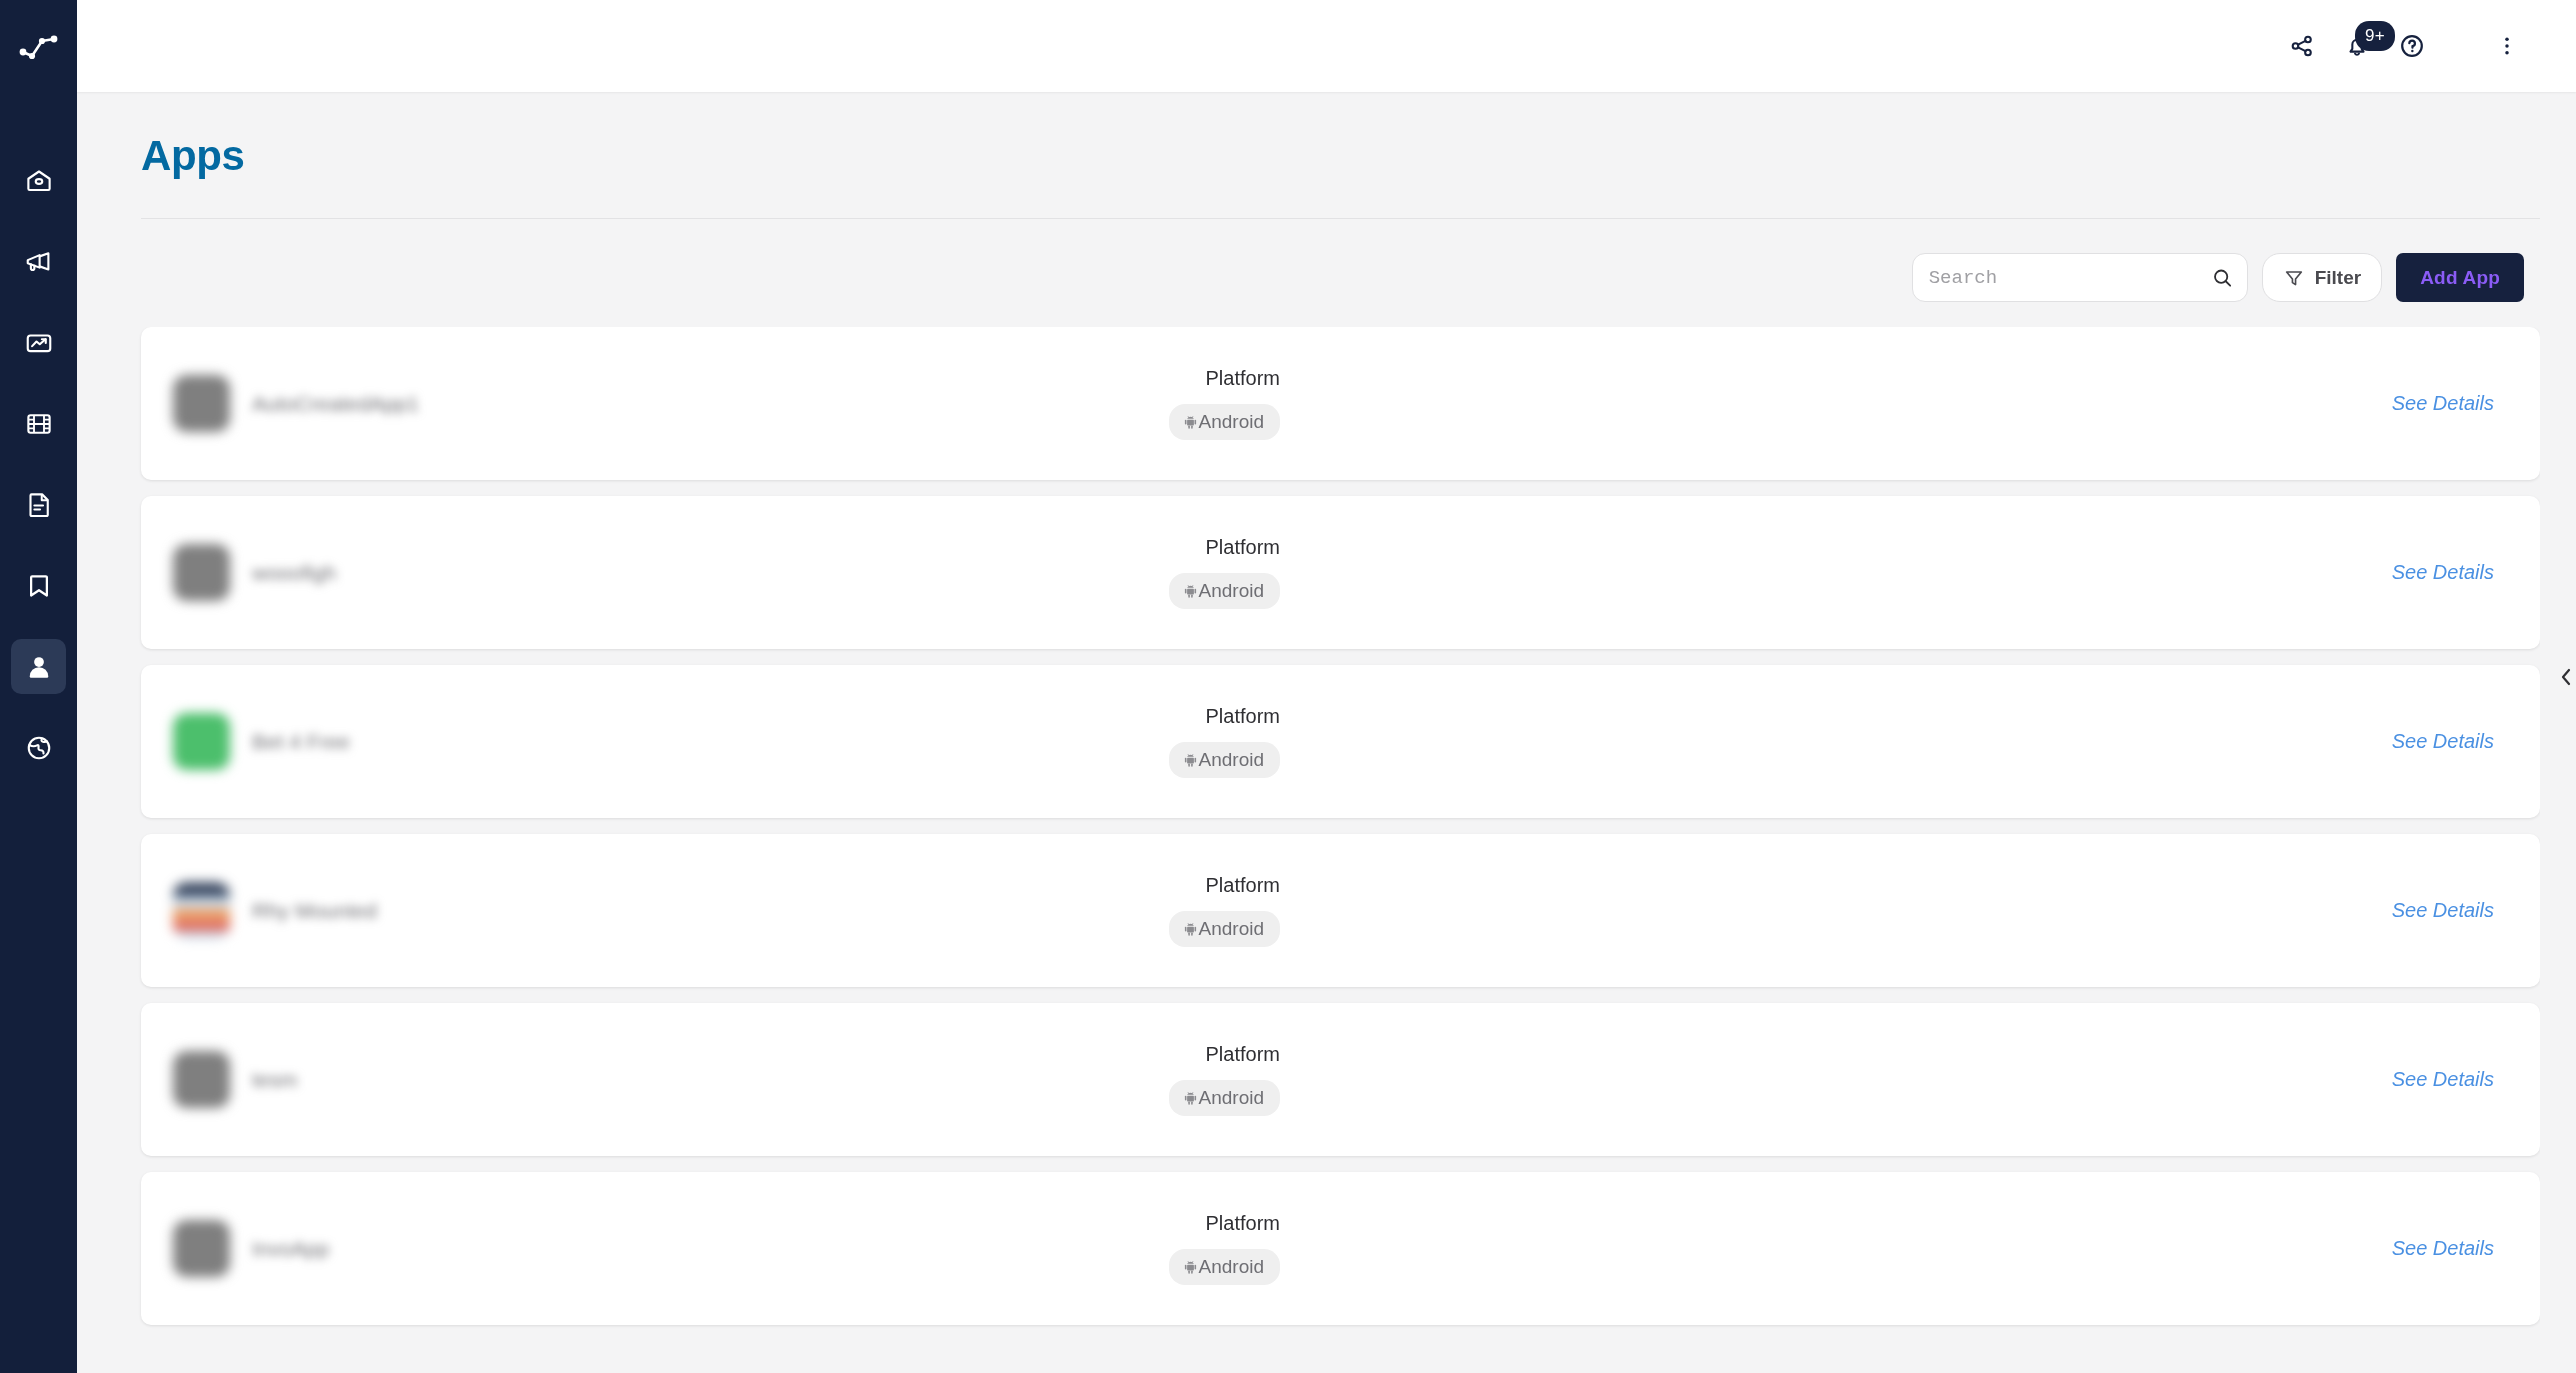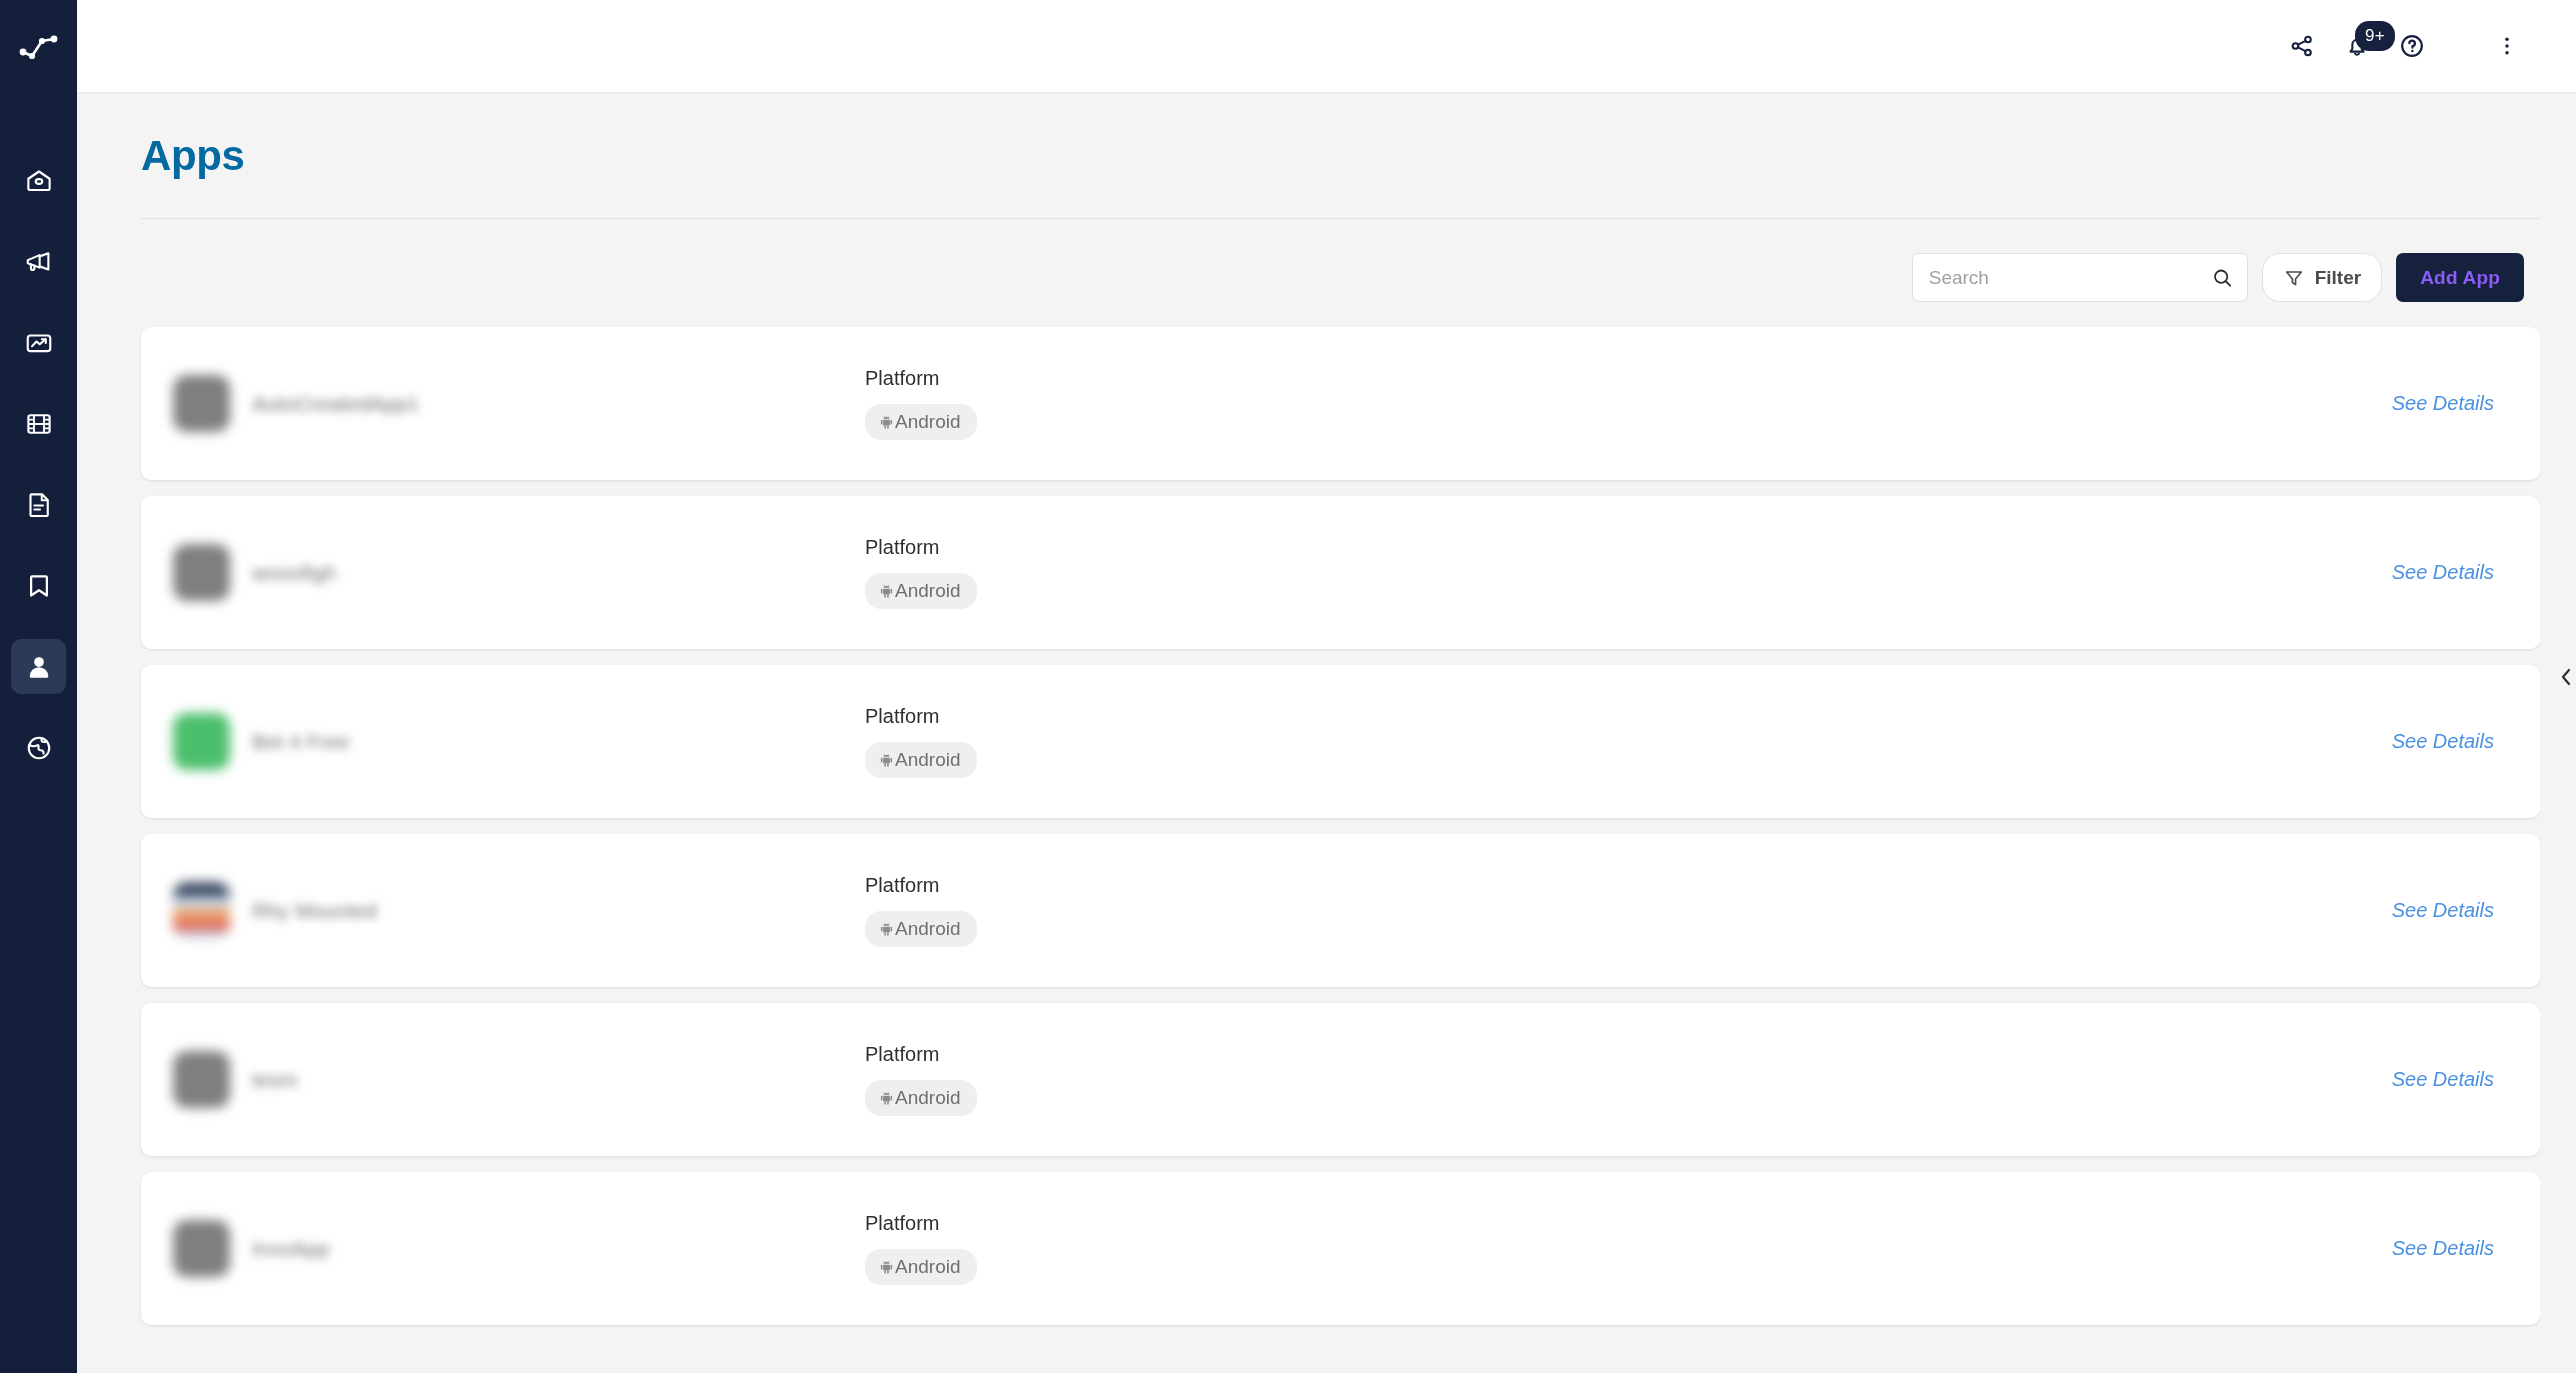--- a/index.html
+++ b/index.html
@@ -110,25 +110,25 @@
     padding: 34px 16px 0 0;
     margin-right: 36px;
   }
   .search-box {
     position: relative;
     width: 336px; height: 49px;
   }
   .search-input {
     width: 100%; height: 100%;
     border: 1px solid #e0e0e2;
-    border-radius: 7px;
+    border-radius: 13px;
     background: #fff;
     padding: 0 47px 0 16px;
     font-size: 19px;
-    font-family: Liberation Sans, sans-serif;
+    font-family: Liberation Mono, monospace;
     color: #333;
     outline: none;
   }
   .search-input::placeholder { color: #a0a0a4; }
   .search-icon-pos {
     position: absolute; right: 14px; top: 50%;
     transform: translateY(-50%);
     pointer-events: none;
     display: flex;
   }
@@ -209,20 +209,21 @@
     color: #6e6e73;
     filter: blur(5px);
     white-space: nowrap;
   }
   .platform-col {
     flex: 0 0 auto;
     width: 415px;
     display: flex; flex-direction: column;
     gap: 14px;
     margin-left: 0px;
+    align-items: flex-end;
   }
   .platform-label {
     font-size: 20px;
     color: #2f2f33;
   }
   .platform-pill {
     display: inline-flex; align-items: center;
     gap: 0;
     background: #efefef;
     border-radius: 16px;

